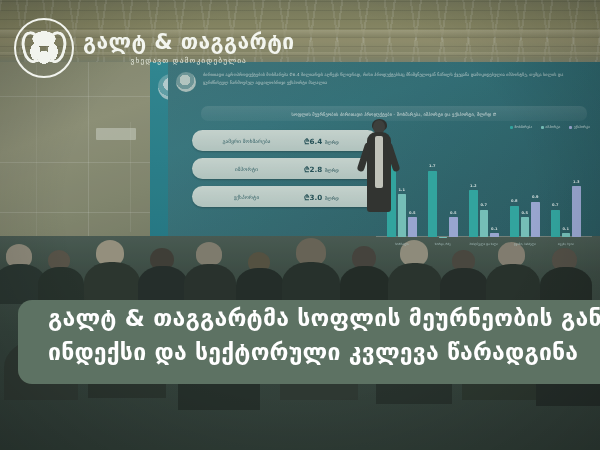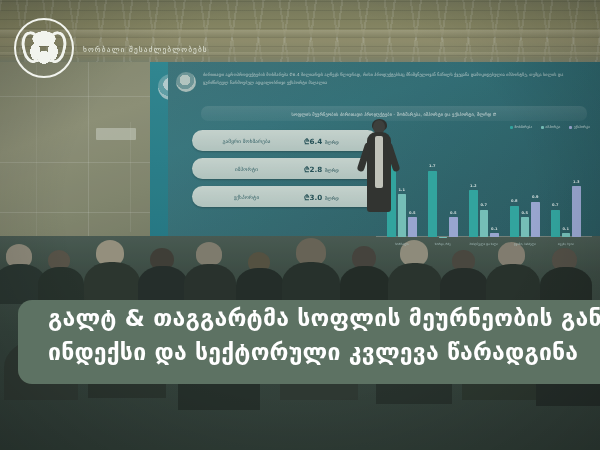--- a/index.html
+++ b/index.html
@@ -300,17 +300,18 @@
     <div class="hl" style="top:38px">ინდექსი და სექტორული კვლევა წარადგინა</div>
   </div>
 
   <div class="logo-wrap">
     <div class="logo-mark">
       <div class="ram"></div>
       <div class="horn-l"></div>
       <div class="horn-r"></div>
     </div>
     <div class="logo-text">
-      <div class="logo-tag">ხორბალი შესაძლებლობებს</div>
+      <div class="logo-title">გალტ &amp; თაგგარტი</div>
+      <div class="logo-tag">ვხედავთ დამოკიდებულია</div>
     </div>
   </div>
 
 </div>
 
 </body></html>

